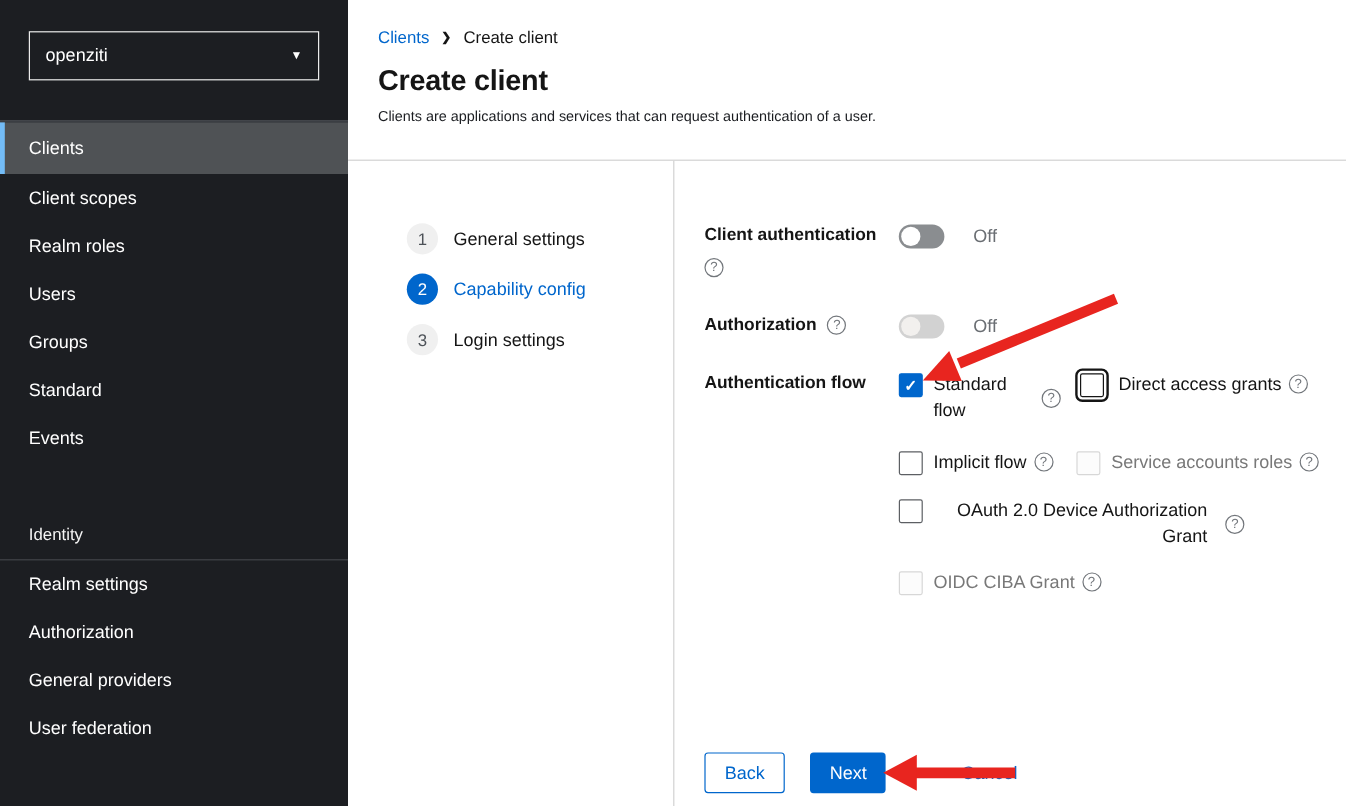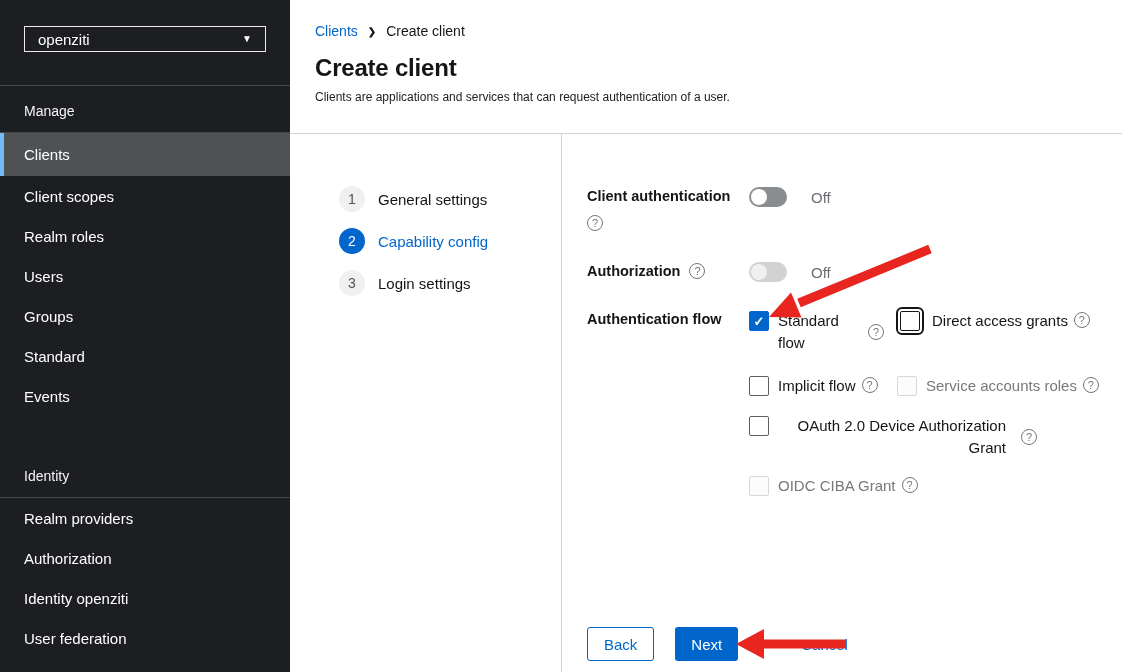--- a/index.html
+++ b/index.html
@@ -1,21 +1,21 @@
 <!DOCTYPE html>
 <html><head>
 <meta charset="utf-8">
 <style>
   * { margin:0; padding:0; box-sizing:border-box; }
   html,body { width:1122px; height:672px; overflow:hidden; }
   body { font-family:"Liberation Sans", sans-serif; display:flex; position:relative; background:#fff; color:#151515; }
 
   
   .sidebar { width:290px; flex-shrink:0; background:#1c1e22; color:#fff; display:flex; flex-direction:column; }
-  .realm-selector { margin:26px 24px 0 24px; height:26px; border:1px solid #ececec; display:flex; align-items:center; justify-content:space-between; padding:0 13px; font-size:15px; cursor:pointer; }
+  .realm-selector { margin:26px 24px 0 24px; height:41px; border:1px solid #ececec; display:flex; align-items:center; justify-content:space-between; padding:0 13px; font-size:15px; cursor:pointer; }
   .caret { font-size:10px; line-height:1; }
   .side-divider { border-top:1px solid #42454a; }
   .mt33 { margin-top:33px; }
   .section-title { padding:17px 24px 13px 24px; font-size:14px; color:#f5f5f5; }
   .nav-item { height:40px; display:flex; align-items:center; padding-left:24px; font-size:15px; cursor:pointer; color:#fff; }
   .nav-item.active { background:#4f5255; border-left:4px solid #73bcf7; padding-left:20px; height:43px; }
   .side-spacer { height:35px; }
 
   
   .main { flex:1; background:#fff; display:flex; flex-direction:column; min-width:0; }
@@ -79,35 +79,34 @@
 </style>
 </head>
 <body>
 
 <nav class="sidebar">
   <div class="realm-selector">
     <span>openziti</span>
     <span class="caret">▼</span>
   </div>
   <div class="side-divider mt33"></div>
-  <div class="section-title">Manage</div>
   <div class="side-divider"></div>
   <div class="nav-item active">Clients</div>
   <div class="nav-item">Client scopes</div>
   <div class="nav-item">Realm roles</div>
   <div class="nav-item">Users</div>
   <div class="nav-item">Groups</div>
   <div class="nav-item">Standard</div>
   <div class="nav-item">Events</div>
   <div class="side-spacer"></div>
   <div class="section-title">Identity</div>
   <div class="side-divider"></div>
-  <div class="nav-item">Realm providers</div>
+  <div class="nav-item">Realm settings</div>
   <div class="nav-item">Authorization</div>
-  <div class="nav-item">Identity openziti</div>
+  <div class="nav-item">General providers</div>
   <div class="nav-item">User federation</div>
 </nav>
 
 <main class="main">
   <header class="page-header">
     <div class="breadcrumb">
       <a class="crumb-link">Clients</a>
       <span class="crumb-sep">❯</span>
       <span>Create client</span>
     </div>

